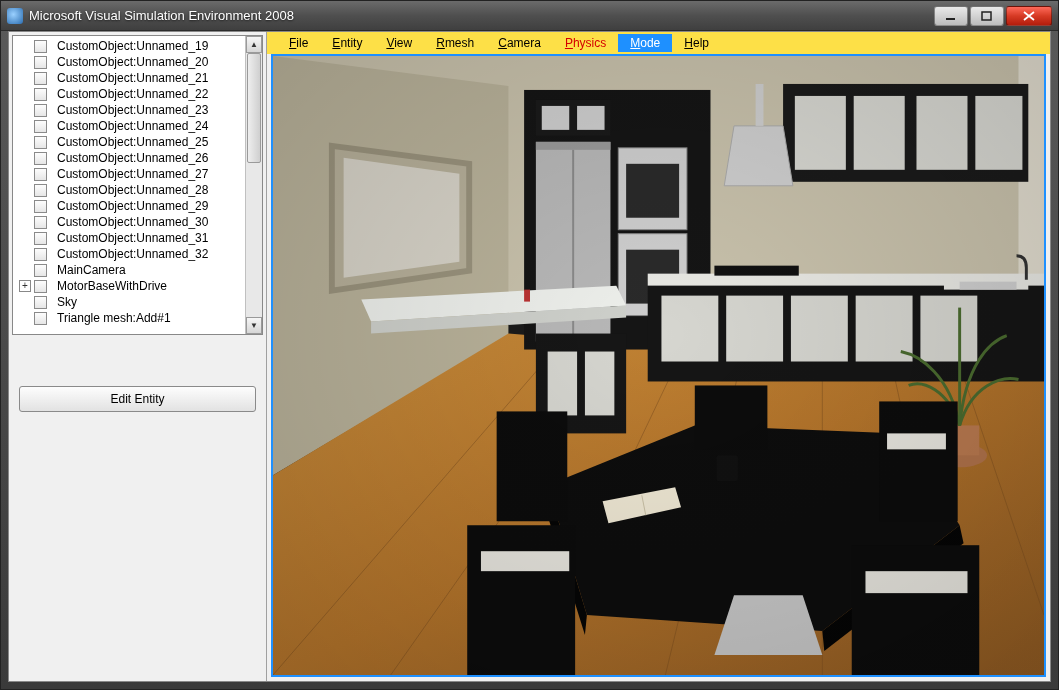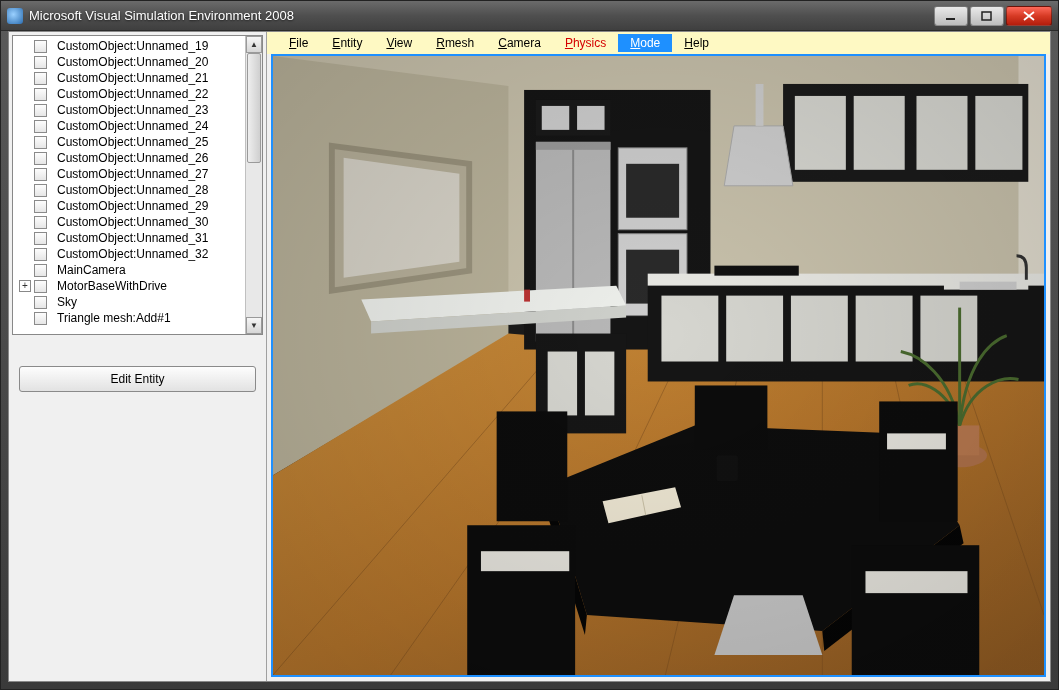--- a/index.html
+++ b/index.html
@@ -63,20 +63,21 @@
   background: #f0f0f0;
   border: 1px solid #888;
   display: flex;
 }
 .left-panel {
   width: 258px;
   background: #f0f0f0;
   border-right: 1px solid #a0a0a0;
   display: flex;
   flex-direction: column;
+  gap: 20px;
 }
 .tree-wrap {
   flex: 0 0 auto;
   margin: 3px;
   background: #fff;
   border: 1px solid #888;
   height: 300px;
   display: flex;
 }
 .tree-scroll {
@@ -155,21 +156,21 @@
   cursor: default;
 }
 .right-panel {
   flex: 1;
   background: #f0f0f0;
   display: flex;
   flex-direction: column;
 }
 .menubar {
   height: 22px;
-  background: #fef9c3;
+  background: #fde047;
   display: flex;
   align-items: center;
   padding: 0 10px;
   gap: 0;
   font-size: 12px;
 }
 .menu-item {
   padding: 2px 12px;
   cursor: default;
   color: #000;

